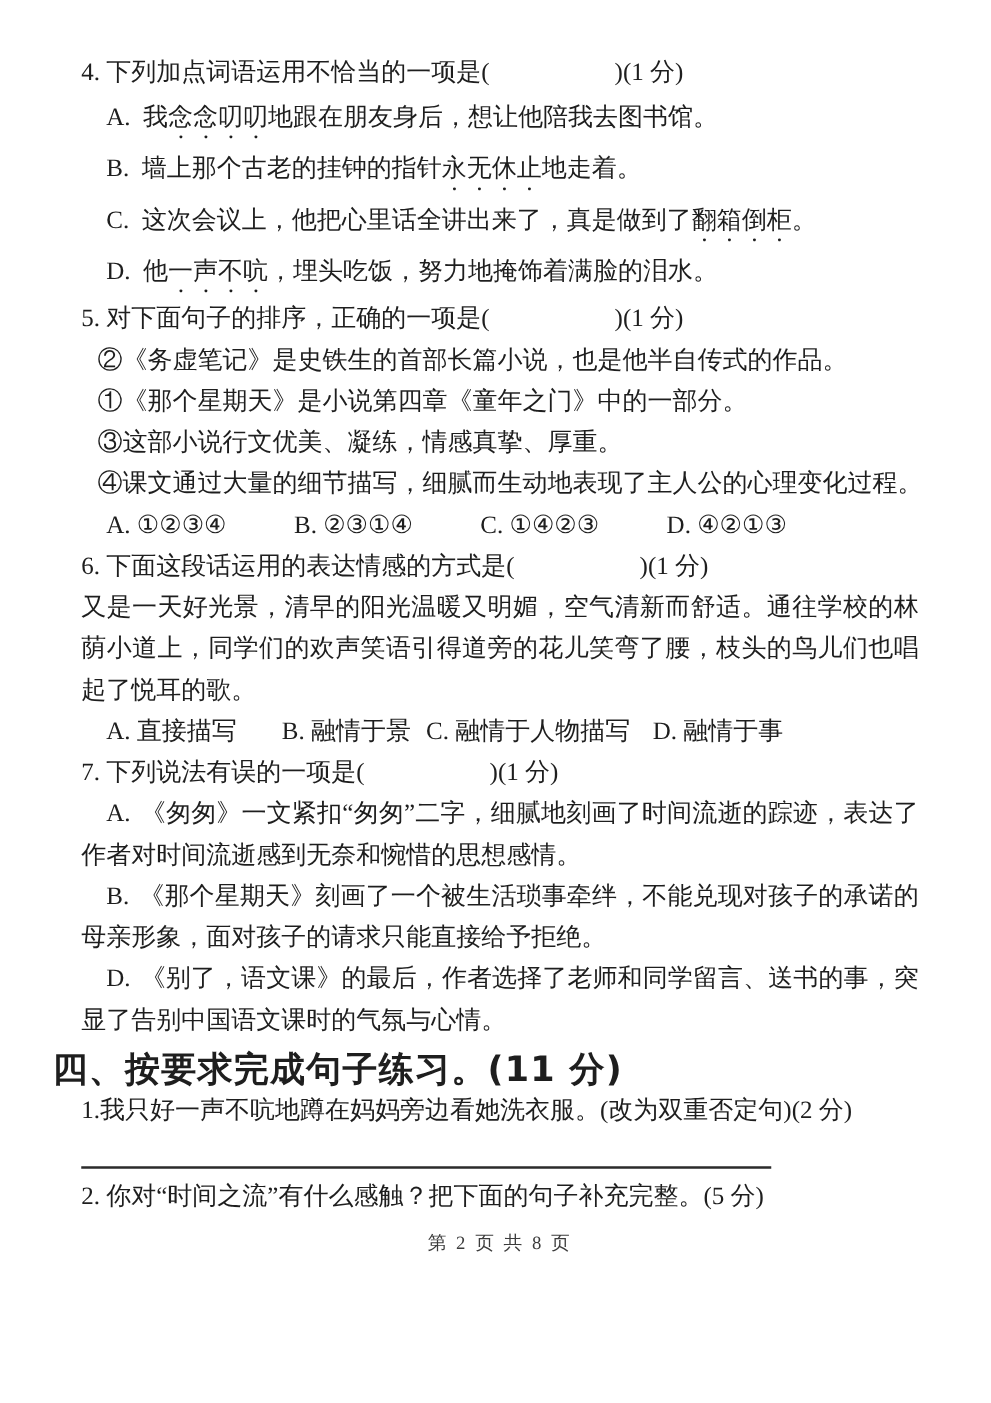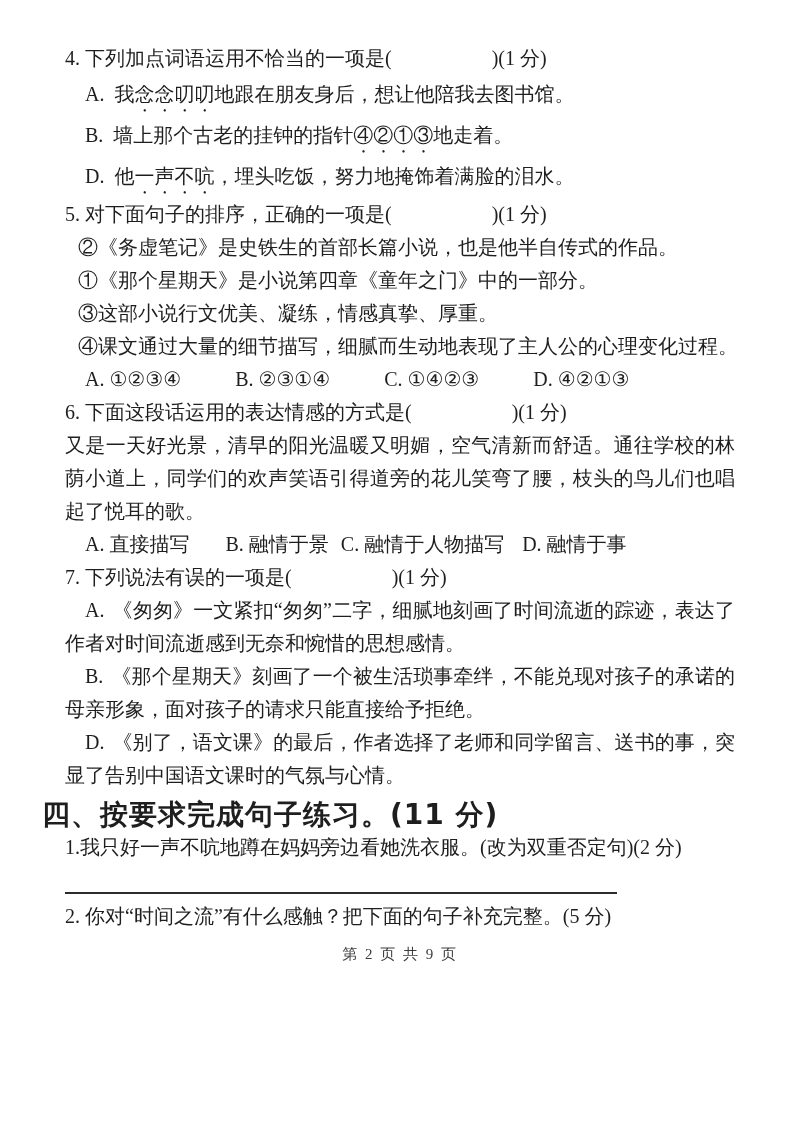--- a/index.html
+++ b/index.html
@@ -114,21 +114,22 @@
 </head>
 <body>
 
 <div class="page">
   <div class="content">
 
 
     <div class="qheader">4. 下列加点词语运用不恰当的一项是(　　　　　)(1 分)</div>
     <div>
       <div class="q4opt"><span class="lbl">A.</span><span>我</span><span class="emdot">念念叨叨</span><span>地跟在朋友身后，想让他陪我去图书馆。</span></div>
-      <div class="q4opt"><span class="lbl">B.</span><span>墙上那个古老的挂钟的指针</span><span class="emdot">④②①③</span><span>地走着。</span></div>
+      <div class="q4opt"><span class="lbl">B.</span><span>墙上那个古老的挂钟的指针</span><span class="emdot">永无休止</span><span>地走着。</span></div>
+      <div class="q4opt"><span class="lbl">C.</span><span>这次会议上，他把心里话全讲出来了，真是做到了</span><span class="emdot">翻箱倒柜</span><span>。</span></div>
       <div class="q4opt"><span class="lbl">D.</span><span>他</span><span class="emdot">一声不吭</span><span>，埋头吃饭，努力地掩饰着满脸的泪水。</span></div>
     </div>
 
     <div class="qheader">5. 对下面句子的排序，正确的一项是(　　　　　)(1 分)</div>
     <div>
       <div class="sentence">②《务虚笔记》是史铁生的首部长篇小说，也是他半自传式的作品。</div>
       <div class="sentence">①《那个星期天》是小说第四章《童年之门》中的一部分。</div>
       <div class="sentence">③这部小说行文优美、凝练，情感真挚、厚重。</div>
       <div class="sentence">④课文通过大量的细节描写，细腻而生动地表现了主人公的心理变化过程。</div>
     </div>
@@ -143,16 +144,16 @@
       <p class="q7opt"><span class="lbl">A.</span><span>《匆匆》一文紧扣“匆匆”二字，细腻地刻画了时间流逝的踪迹，表达了作者对时间流逝感到无奈和惋惜的思想感情。</span></p>
       <p class="q7opt"><span class="lbl">B.</span><span>《那个星期天》刻画了一个被生活琐事牵绊，不能兑现对孩子的承诺的母亲形象，面对孩子的请求只能直接给予拒绝。</span></p>
       <p class="q7opt"><span class="lbl">D.</span><span>《别了，语文课》的最后，作者选择了老师和同学留言、送书的事，突显了告别中国语文课时的气氛与心情。</span></p>
     </div>
 
     <div class="section-header">四、按要求完成句子练习。(11 分)</div>
     <div class="subq">1.我只好一声不吭地蹲在妈妈旁边看她洗衣服。(改为双重否定句)(2 分)</div>
     <div class="answer-blank"></div>
     <div class="subq subq2">2. 你对“时间之流”有什么感触？把下面的句子补充完整。(5 分)</div>
 
-    <div class="footer">第 2 页 共 9 页</div>
+    <div class="footer">第 2 页 共 8 页</div>
 
   </div>
 </div>
 
 </body></html>

